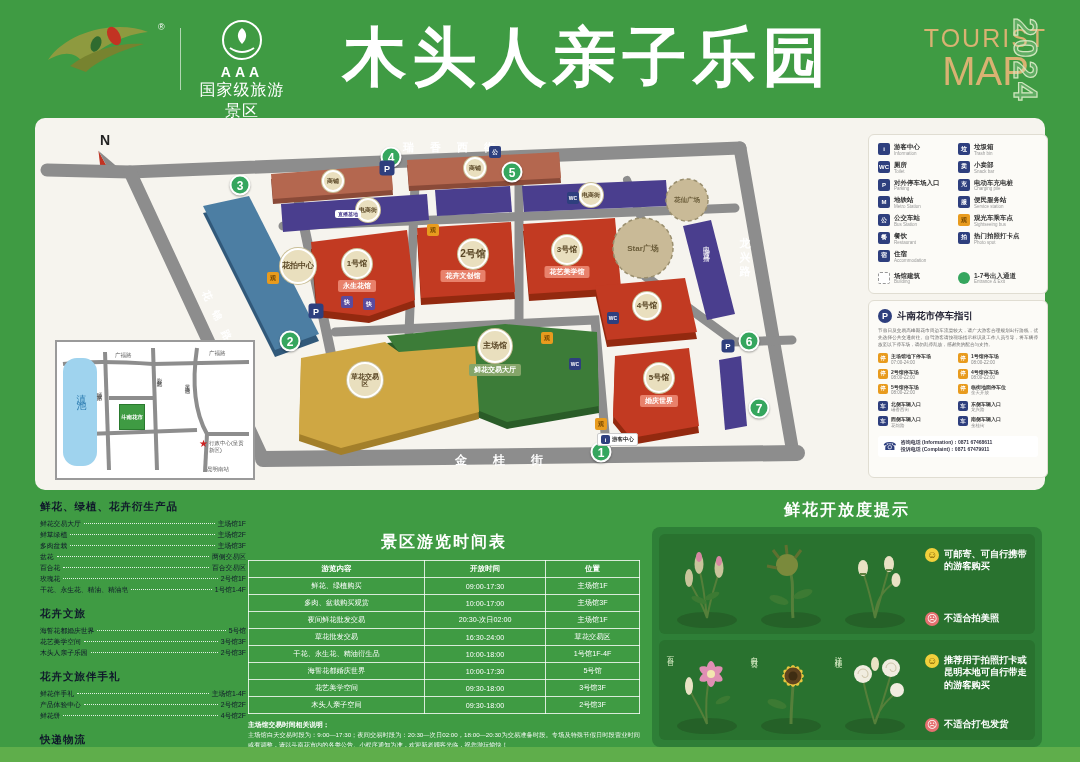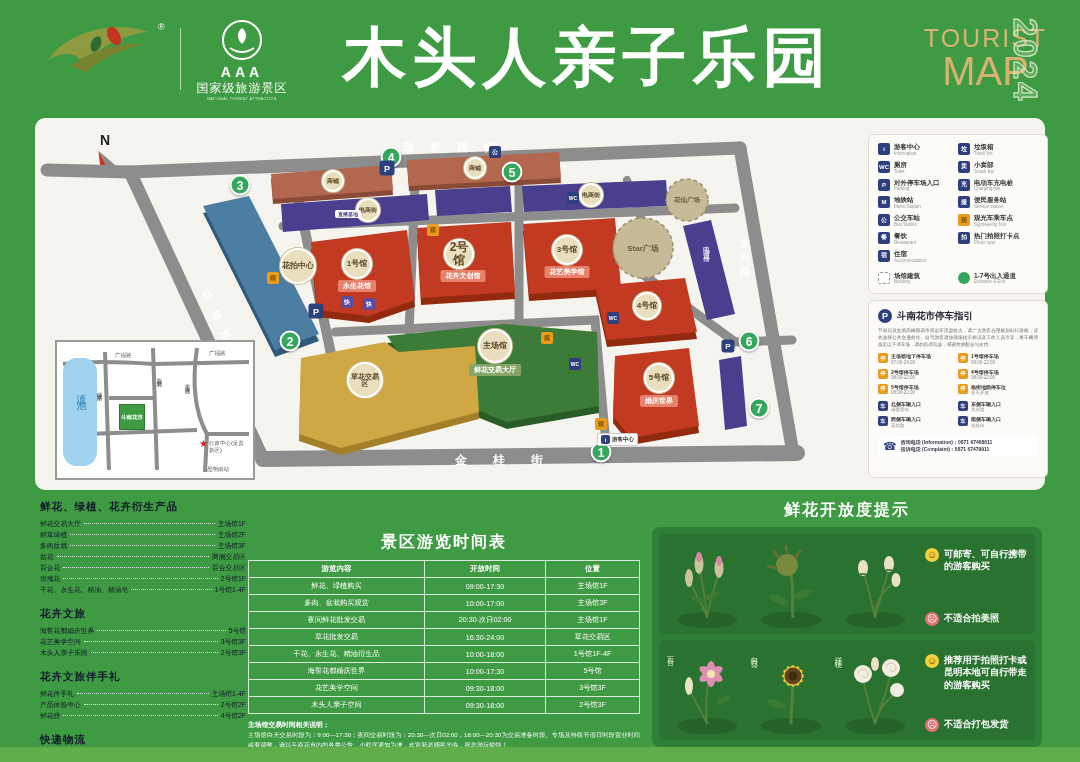--- a/index.html
+++ b/index.html
@@ -7,21 +7,21 @@
   .poster{position:relative;width:1080px;height:762px;background:#3f9b43;overflow:hidden;}
   .abs{position:absolute;}
 
   
   .hdr-title{position:absolute;left:300px;top:22px;width:575px;text-align:center;
     font-size:64px;font-weight:bold;color:#fff;letter-spacing:6px;line-height:1.1;}
   .logo-txt{color:#fff;font-weight:bold;font-size:15px;letter-spacing:2px;}
   .logo-cn{color:#fff;font-size:8px;letter-spacing:6px;display:block;}
   .aaa-box{position:absolute;left:196px;top:18px;width:92px;text-align:center;color:#fff;}
   .aaa-grade{font-size:14px;font-weight:bold;letter-spacing:4px;margin-top:2px;}
-  .aaa-cn{font-size:12px;letter-spacing:1px;}
+  .aaa-cn{font-size:16px;letter-spacing:1px;}
   .aaa-en{font-size:3.5px;letter-spacing:.5px;opacity:.85;}
   .tourist{position:absolute;left:923px;top:24px;width:125px;text-align:center;color:#d9b272;font-weight:normal;}
   .tourist .l1{font-size:25px;letter-spacing:2px;}
   .tourist .l2{font-size:40px;line-height:.9;}
   .year{position:absolute;left:1006px;top:18px;writing-mode:vertical-rl;font-size:33px;font-weight:bold;
     color:rgba(255,255,255,.18);-webkit-text-stroke:1.2px #cfe6bd;letter-spacing:3px;}
 
   
   .map-panel{position:absolute;left:35px;top:118px;width:1010px;height:372px;background:#f6f4ee;border-radius:10px;}
   .map-svg{position:absolute;left:0;top:0;}
@@ -213,21 +213,21 @@
     <div class="street" style="left:702px;top:110px;font-size:11px;writing-mode:vertical-rl;letter-spacing:14px;">龙兴路</div>
     <div class="street" style="left:176px;top:170px;font-size:10px;letter-spacing:12px;transform:rotate(64deg);transform-origin:left top;">花锦路</div>
 
     <div class="badge" style="left:263px;top:148px;width:36px;height:36px;font-size:8px;">花拍中心</div>
     <div class="badge" style="left:298px;top:63px;width:22px;height:22px;font-size:6px;">商铺</div>
     <div class="badge" style="left:440px;top:50px;width:22px;height:22px;font-size:6px;">商铺</div>
     <div class="badge" style="left:333px;top:92px;width:24px;height:24px;font-size:6px;">电商街</div>
     <div class="badge" style="left:556px;top:77px;width:24px;height:24px;font-size:6px;">电商街</div>
     <div class="badge" style="left:322px;top:146px;width:30px;height:30px;font-size:8px;">1号馆</div>
     <div class="banner red" style="left:322px;top:168px;">永生花馆</div>
-    <div class="badge" style="left:424px;top:136px;width:30px;height:30px;font-size:12px;">2号馆</div>
+    <div class="badge" style="left:438px;top:136px;width:30px;height:30px;font-size:10px;">2号馆</div>
     <div class="banner red" style="left:428px;top:158px;">花卉文创馆</div>
     <div class="badge" style="left:532px;top:132px;width:30px;height:30px;font-size:8px;">3号馆</div>
     <div class="banner red" style="left:532px;top:154px;">花艺美学馆</div>
     <div class="badge" style="left:612px;top:188px;width:28px;height:28px;font-size:8px;">4号馆</div>
     <div class="badge" style="left:624px;top:260px;width:30px;height:30px;font-size:8px;">5号馆</div>
     <div class="banner red" style="left:624px;top:283px;">婚庆世界</div>
     <div class="badge" style="left:460px;top:228px;width:34px;height:34px;font-size:8px;">主场馆</div>
     <div class="banner grn" style="left:460px;top:252px;">鲜花交易大厅</div>
     <div class="badge" style="left:330px;top:262px;width:36px;height:36px;font-size:7px;">草花交易区</div>
     <div class="plaza-label" style="left:608px;top:130px;font-size:8px;">Star广场</div>

